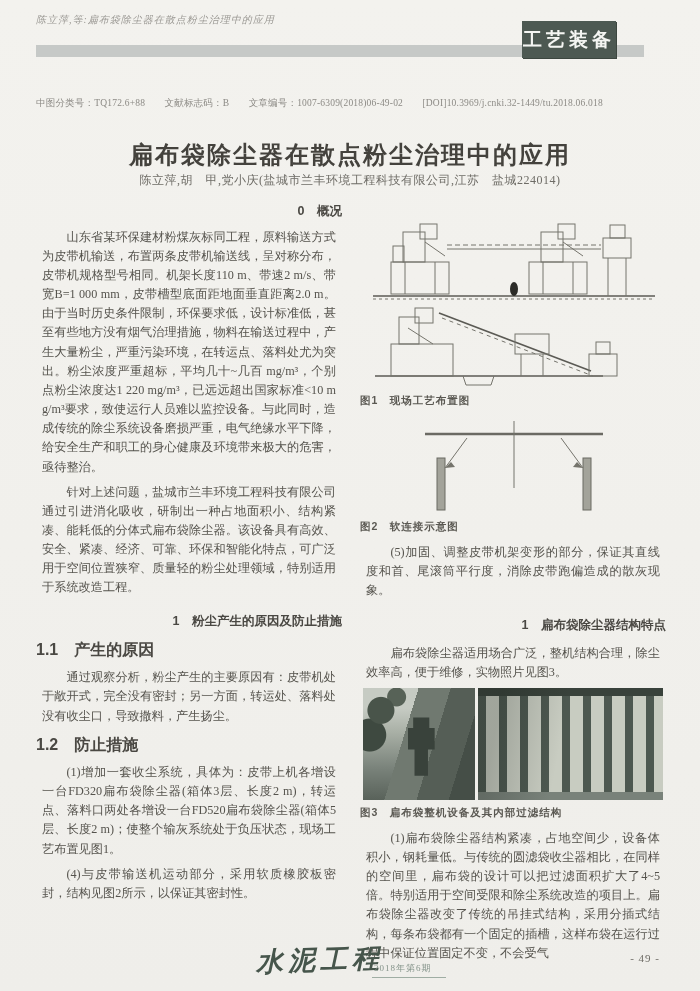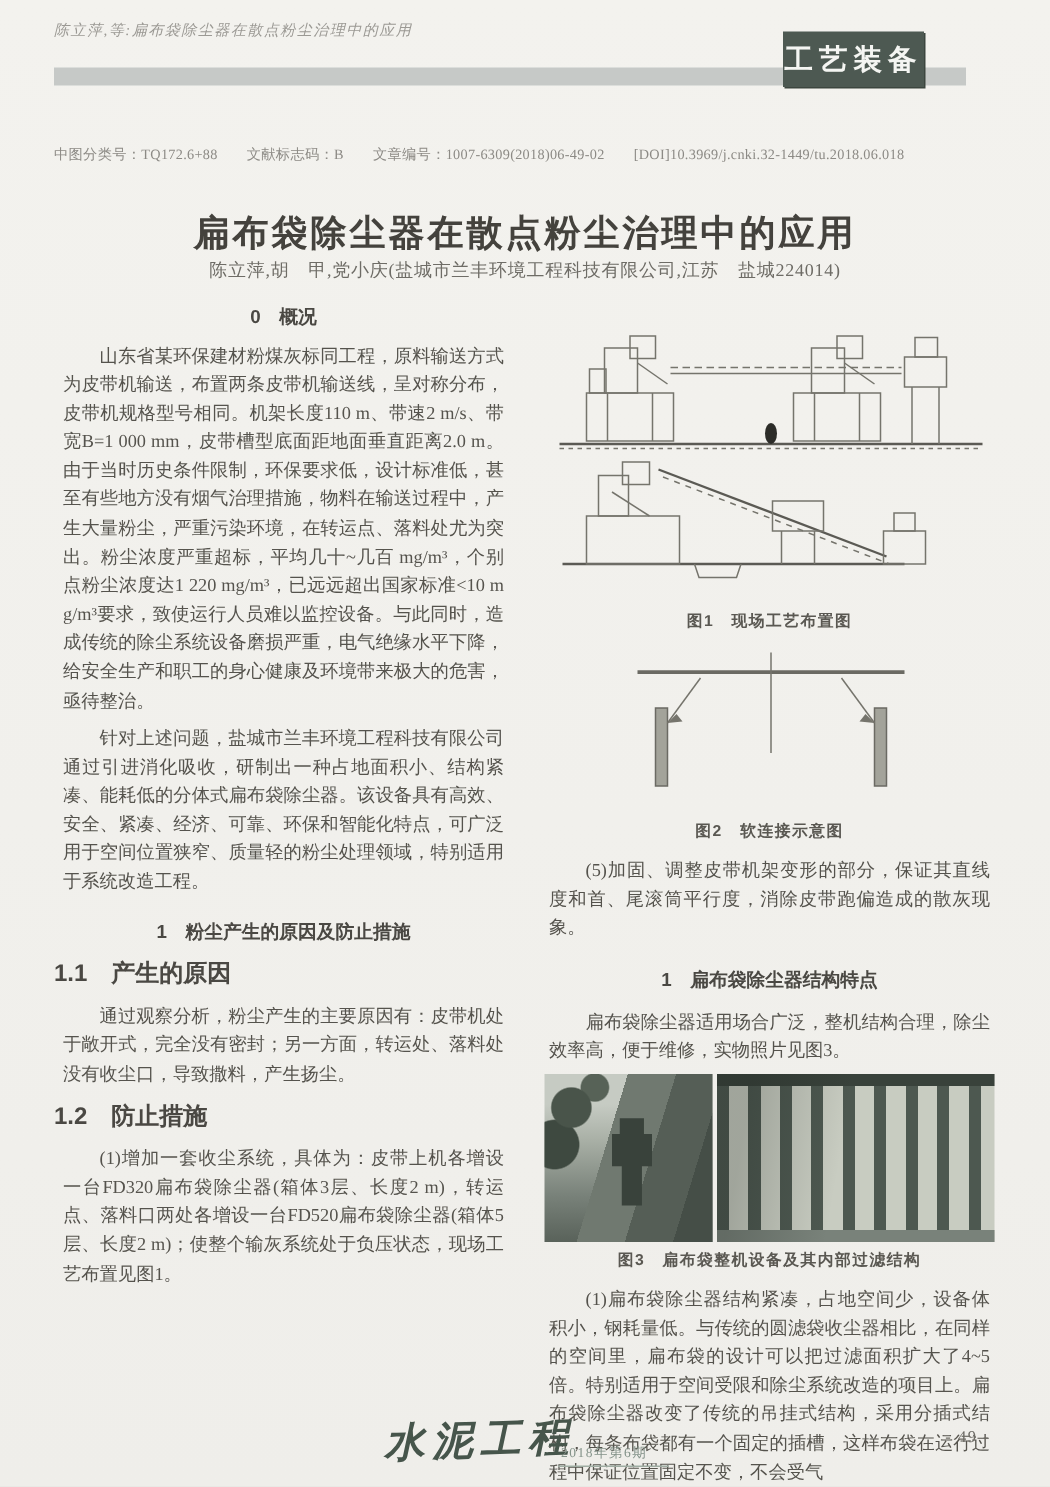--- a/index.html
+++ b/index.html
@@ -44,31 +44,31 @@
   .authors{
     position:absolute;left:0;top:172px;width:700px;text-align:center;
     font-size:12px;color:#6e6c66;letter-spacing:.5px;
   }
   
   .col{position:absolute;top:202px;width:306px;font-size:12.2px;line-height:1.57;
     text-align:justify;text-justify:inter-ideograph;word-break:break-all;color:#55534d;}
   .col-left{left:36px;}
   .col-right{left:360px;}
   .sec-h{font-family:"Liberation Sans", sans-serif;font-weight:bold;
-    font-size:12.5px;color:#4a4843;margin:22px 0 6px 0;text-align:center;}
+    font-size:12.5px;color:#4a4843;margin:22px 0 6px 0;text-align:right;}
   .sec-h.first{margin-top:0;}
   .sub-h{font-family:"Liberation Sans", sans-serif;font-weight:bold;
     font-size:16px;color:#4a4843;margin:6px 0 4px 0;text-align:left;}
   p.body-p{margin:6px;text-indent:2em;}
   
   .fig{margin:2px 0 2px 0;}
   .fig svg{display:block;margin:0 auto;}
   .fig-caption{
-    text-align:center;font-family:"Liberation Sans", sans-serif;
-    font-weight:bold;font-size:10.5px;color:#5a5852;margin:18px 0 8px 0;
+    text-align:left;font-family:"Liberation Sans", sans-serif;
+    font-weight:bold;font-size:10.5px;color:#5a5852;margin:4px 0 8px 0;
     letter-spacing:1px;
   }
   .photos{display:flex;gap:3px;justify-content:center;margin-top:4px;}
   .photo{height:112px;position:relative;overflow:hidden;}
   .photo-left{
     width:112px;
     background:
       radial-gradient(circle at 16% 20%, #49544a 0 13px, rgba(0,0,0,0) 14px),
       radial-gradient(circle at 6% 42%, #3e4940 0 16px, rgba(0,0,0,0) 17px),
       radial-gradient(circle at 30% 8%, #576257 0 9px, rgba(0,0,0,0) 10px),
@@ -122,20 +122,21 @@
 
   <div class="col col-left">
     <div class="sec-h first">0　概况</div>
     <p class="body-p">山东省某环保建材粉煤灰标同工程，原料输送方式为皮带机输送，布置两条皮带机输送线，呈对称分布，皮带机规格型号相同。机架长度110 m、带速2 m/s、带宽B=1 000 mm，皮带槽型底面距地面垂直距离2.0 m。由于当时历史条件限制，环保要求低，设计标准低，甚至有些地方没有烟气治理措施，物料在输送过程中，产生大量粉尘，严重污染环境，在转运点、落料处尤为突出。粉尘浓度严重超标，平均几十~几百 mg/m³，个别点粉尘浓度达1 220 mg/m³，已远远超出国家标准&lt;10 mg/m³要求，致使运行人员难以监控设备。与此同时，造成传统的除尘系统设备磨损严重，电气绝缘水平下降，给安全生产和职工的身心健康及环境带来极大的危害，亟待整治。</p>
     <p class="body-p">针对上述问题，盐城市兰丰环境工程科技有限公司通过引进消化吸收，研制出一种占地面积小、结构紧凑、能耗低的分体式扁布袋除尘器。该设备具有高效、安全、紧凑、经济、可靠、环保和智能化特点，可广泛用于空间位置狭窄、质量轻的粉尘处理领域，特别适用于系统改造工程。</p>
     <div class="sec-h" style="margin-top:14px;">1　粉尘产生的原因及防止措施</div>
     <div class="sub-h">1.1　产生的原因</div>
     <p class="body-p">通过观察分析，粉尘产生的主要原因有：皮带机处于敞开式，完全没有密封；另一方面，转运处、落料处没有收尘口，导致撒料，产生扬尘。</p>
     <div class="sub-h">1.2　防止措施</div>
     <p class="body-p">(1)增加一套收尘系统，具体为：皮带上机各增设一台FD320扁布袋除尘器(箱体3层、长度2 m)，转运点、落料口两处各增设一台FD520扁布袋除尘器(箱体5层、长度2 m)；使整个输灰系统处于负压状态，现场工艺布置见图1。</p>
+    <p class="body-p">(4)与皮带输送机运动部分，采用软质橡胶板密封，结构见图2所示，以保证其密封性。</p>
   </div>
 
   <div class="col col-right" style="top:214px;">
 
     <div class="fig">
       <svg width="300" height="172" viewBox="0 0 300 172">
 
         <line class="line-art-bold" x1="10" y1="80" x2="292" y2="80"></line>
         <line class="line-art" x1="10" y1="83" x2="292" y2="83" stroke-dasharray="3,3"></line>
         <rect class="line-art" x="28" y="46" width="58" height="32"></rect>

